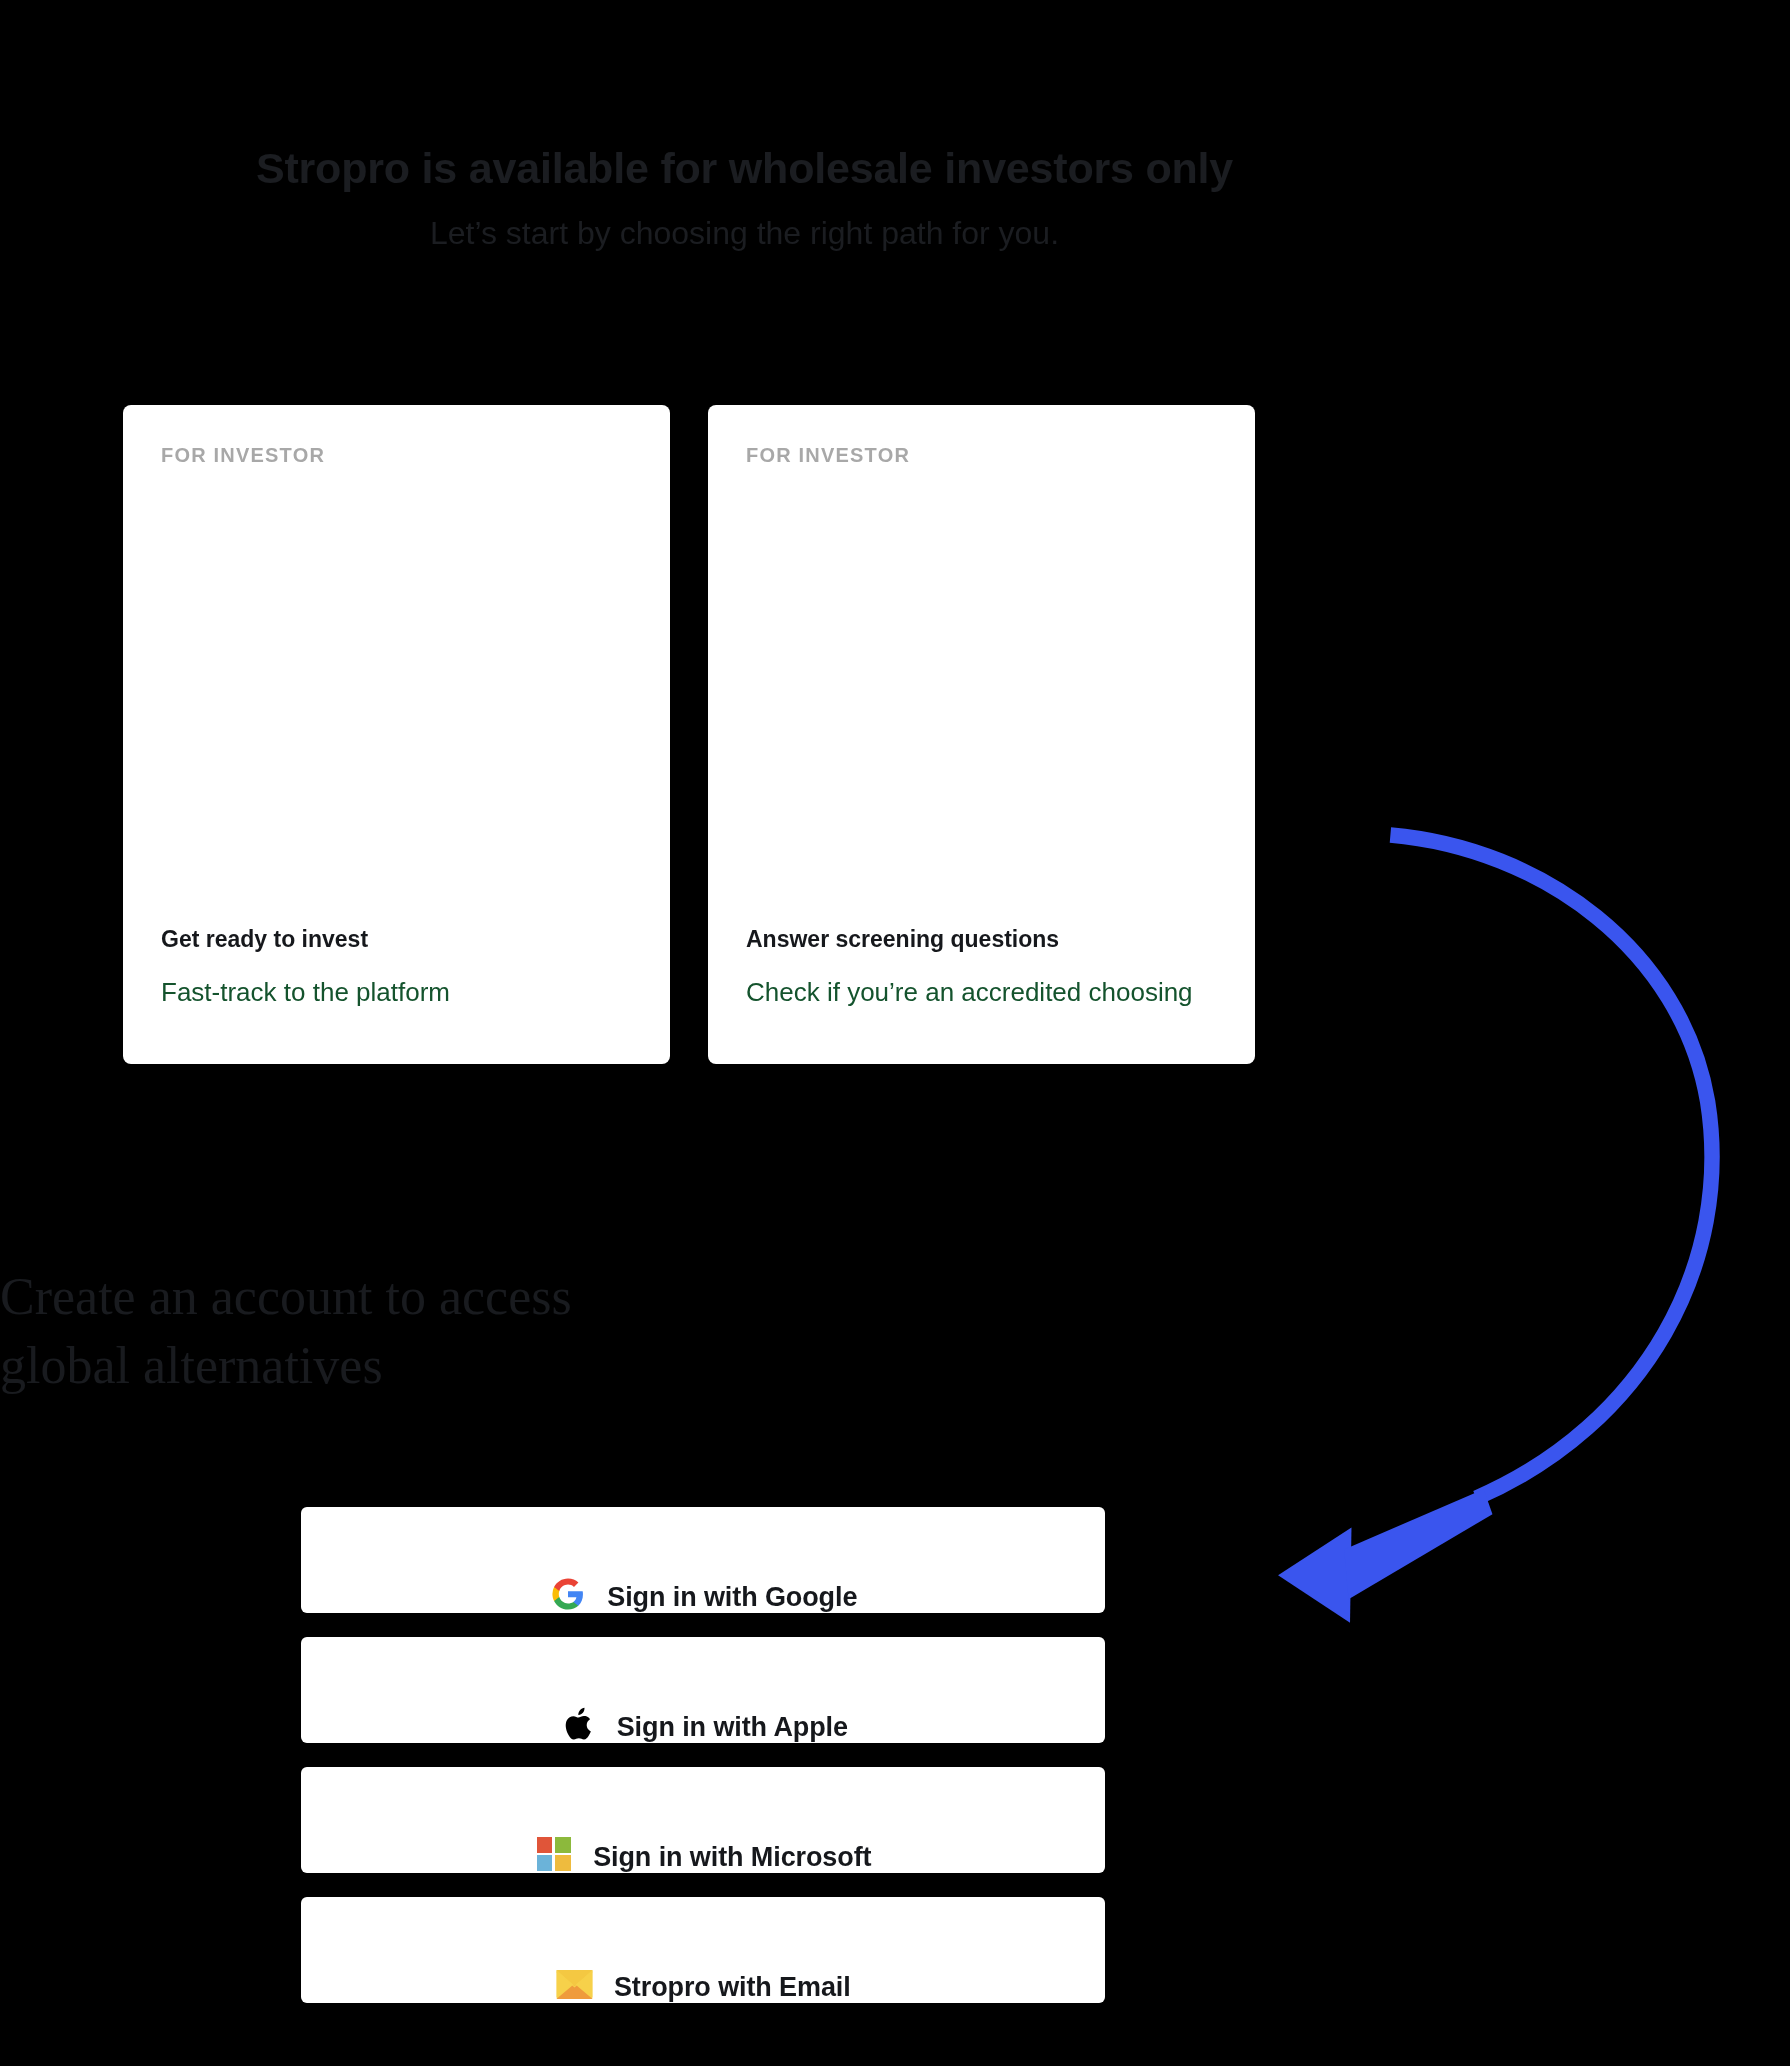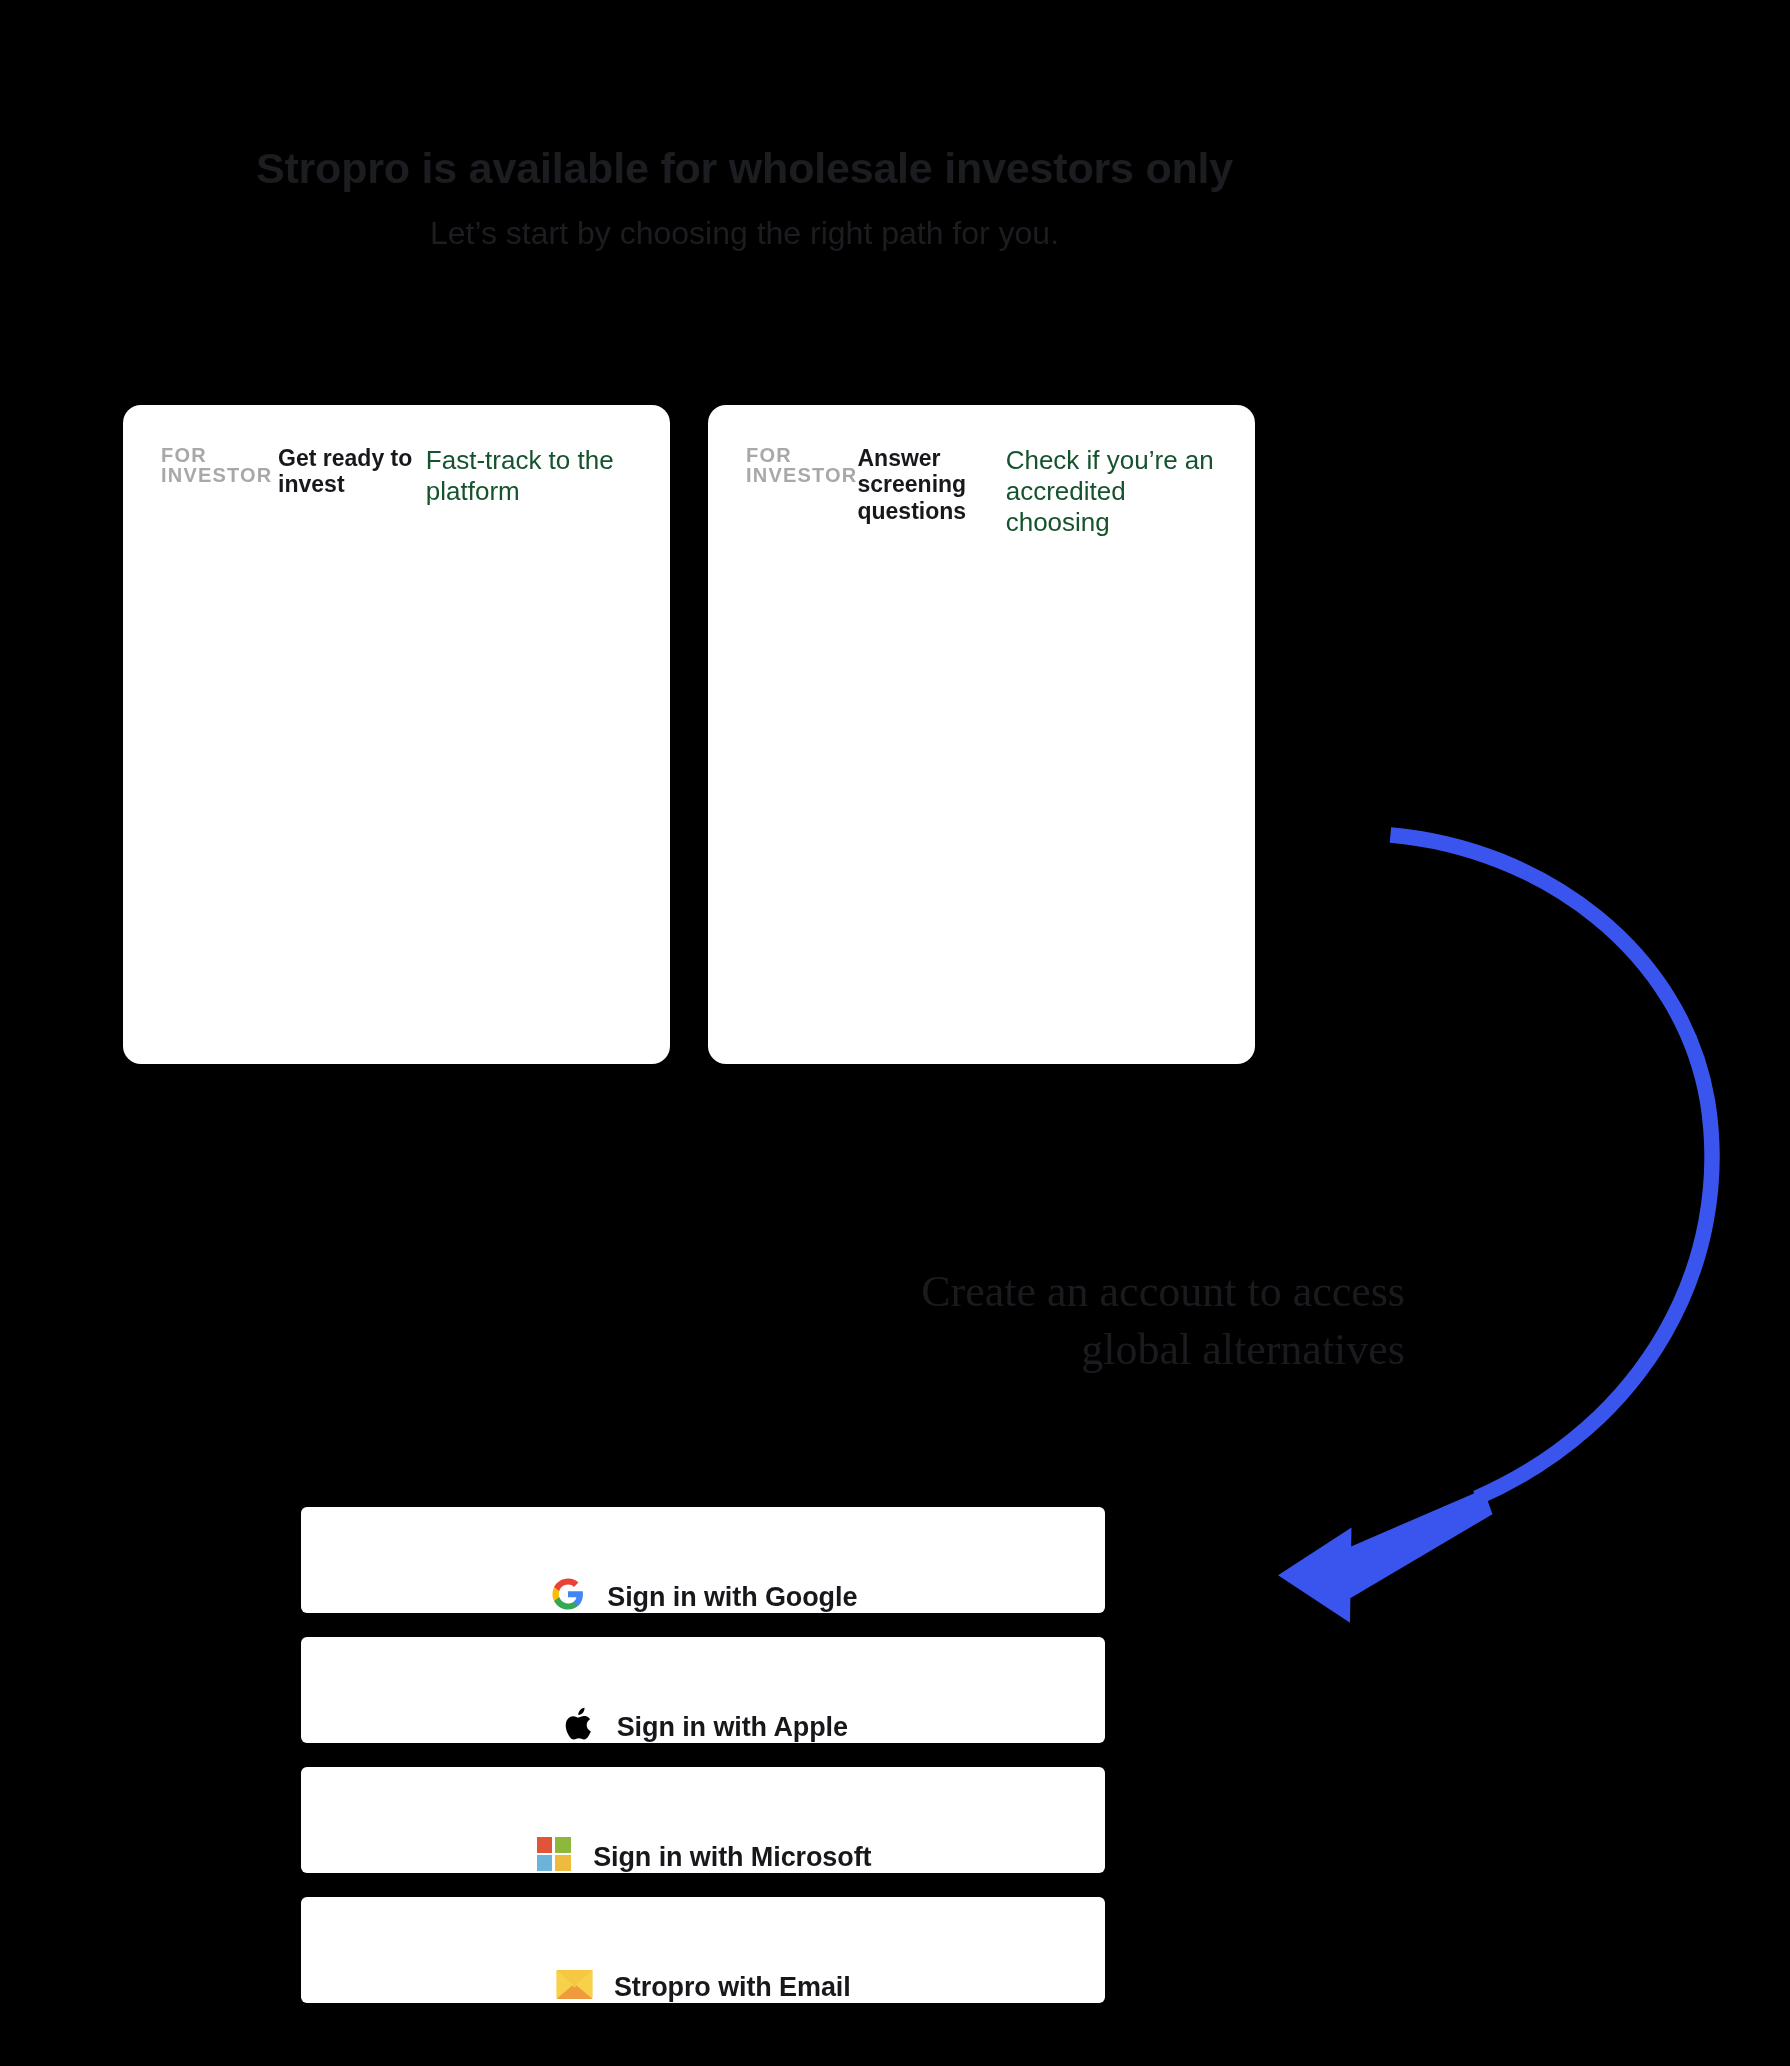--- a/index.html
+++ b/index.html
@@ -52,25 +52,25 @@
     position: absolute;
     left: 123px;
     top: 405px;
     display: flex;
     gap: 38px;
   }
   .card {
     width: 547px;
     height: 659px;
     background: #ffffff;
-    border-radius: 18px;
+    border-radius: 8px;
     box-sizing: border-box;
     padding: 40px 38px 38px 38px;
     display: flex;
-    flex-direction: row;
+    flex-direction: column;
     box-shadow: 0 2.2px 7.3px rgba(0,0,0,0.45);
     cursor: pointer;
   }
   .card-kicker {
     font-size: 20px;
     font-weight: 700;
     letter-spacing: 1.2px;
     color: #a8a8a8;
     text-transform: uppercase;
     line-height: 1;
@@ -90,23 +90,23 @@
     line-height: 1.2;
     margin: 0 0 17.6px 0;
   }
 
   
   .mid-head {
     position: absolute;
     left: 0;
     top: 1263px;
     width: 1405px;
-    text-align: right;
+    text-align: left;
     font-family: "Liberation Serif", "DejaVu Serif", serif;
-    font-size: 44px;
+    font-size: 52px;
     font-weight: 400;
     color: #191b1f;
     line-height: 1.32;
   }
 
   
   .auth-stack {
     position: absolute;
     left: 301px;
     top: 1507px;

